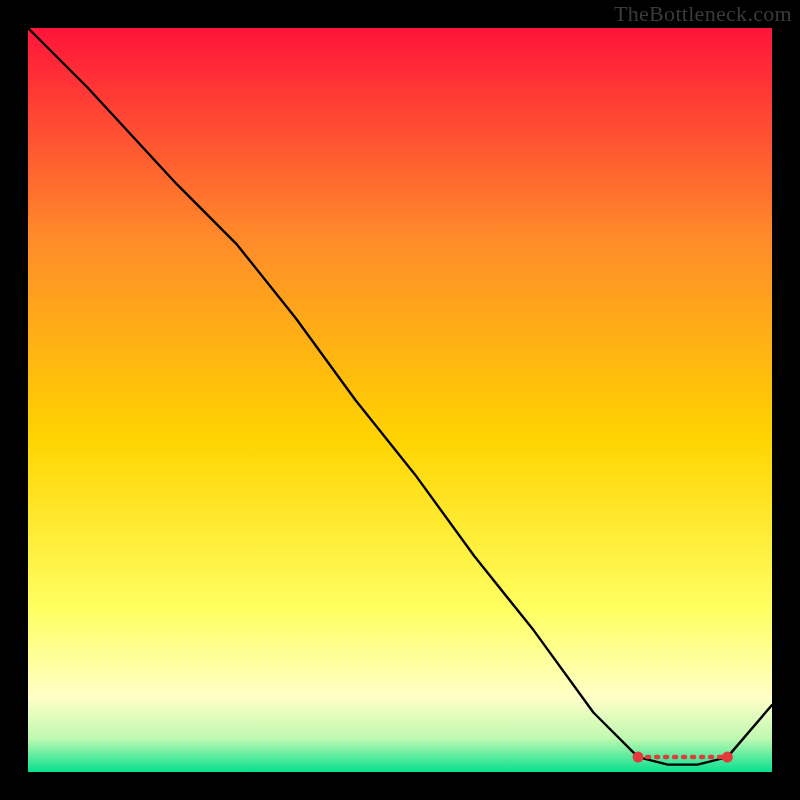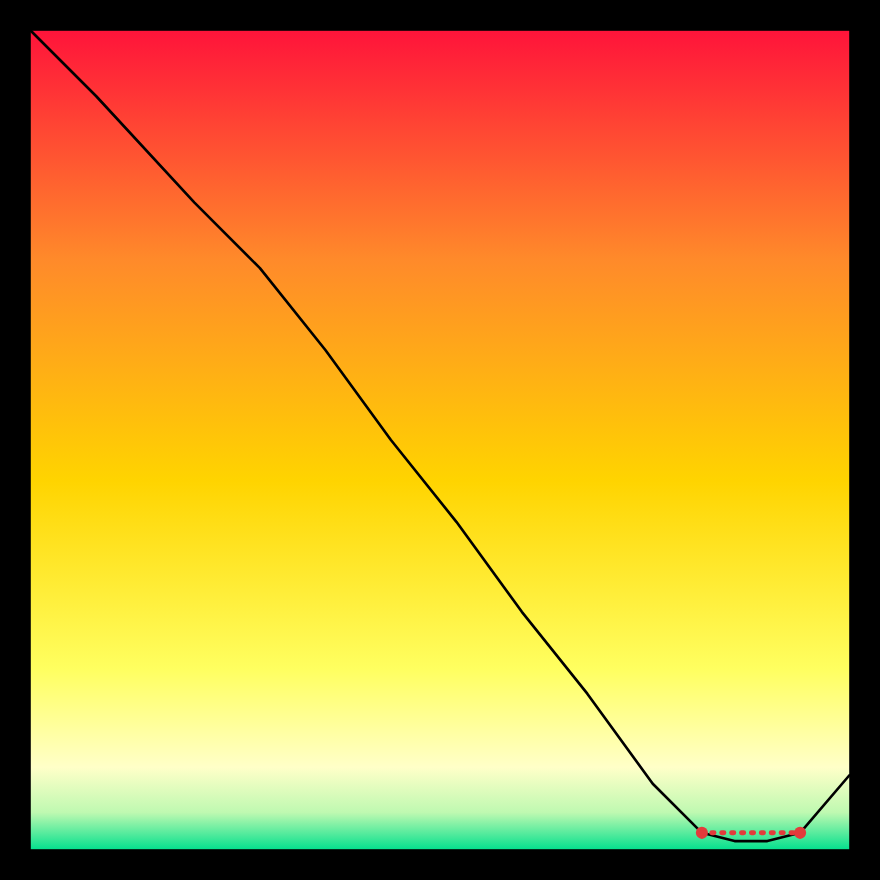--- a/index.html
+++ b/index.html
@@ -30,20 +30,21 @@
     font-family: Georgia, "Times New Roman", serif;
     font-size: 22px;
     letter-spacing: 0.3px;
     user-select: none;
   }
 </style>
 </head>
 <body>
 
 <div class="stage">
+  <div class="watermark">TheBottleneck.com</div>
   <svg id="chart-svg" width="800" height="800" viewBox="0 0 800 800">
       <defs>
         <linearGradient id="bg-grad" x1="0" y1="0" x2="0" y2="1">
           <stop offset="0" stop-color="#ff143a"></stop>
           <stop offset="0.28" stop-color="#ff8a2a"></stop>
           <stop offset="0.55" stop-color="#ffd400"></stop>
           <stop offset="0.78" stop-color="#ffff60"></stop>
           <stop offset="0.9" stop-color="#ffffc8"></stop>
           <stop offset="0.955" stop-color="#bff9b1"></stop>
           <stop offset="1" stop-color="#06e08e"></stop>

